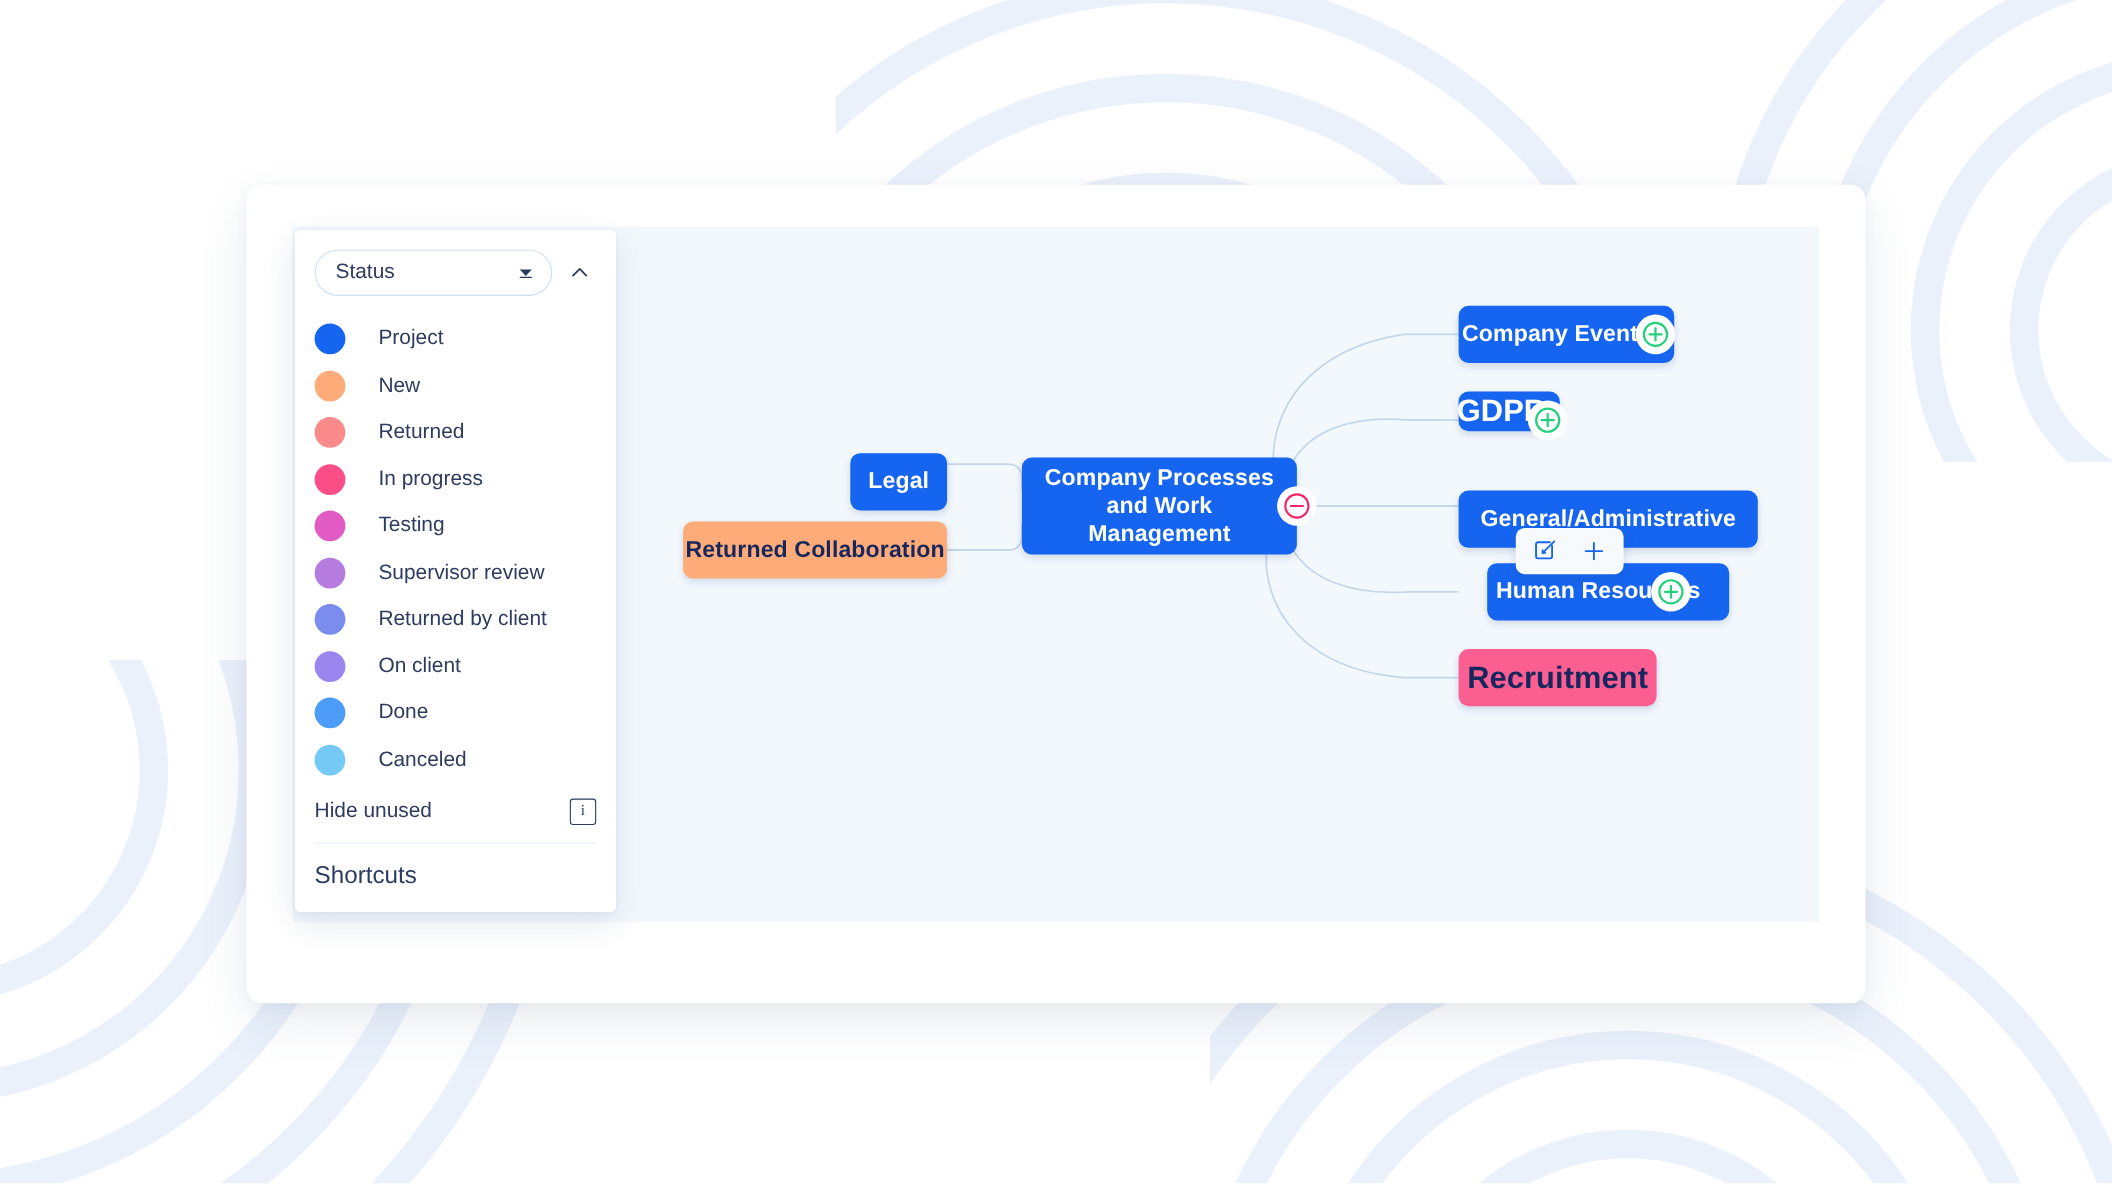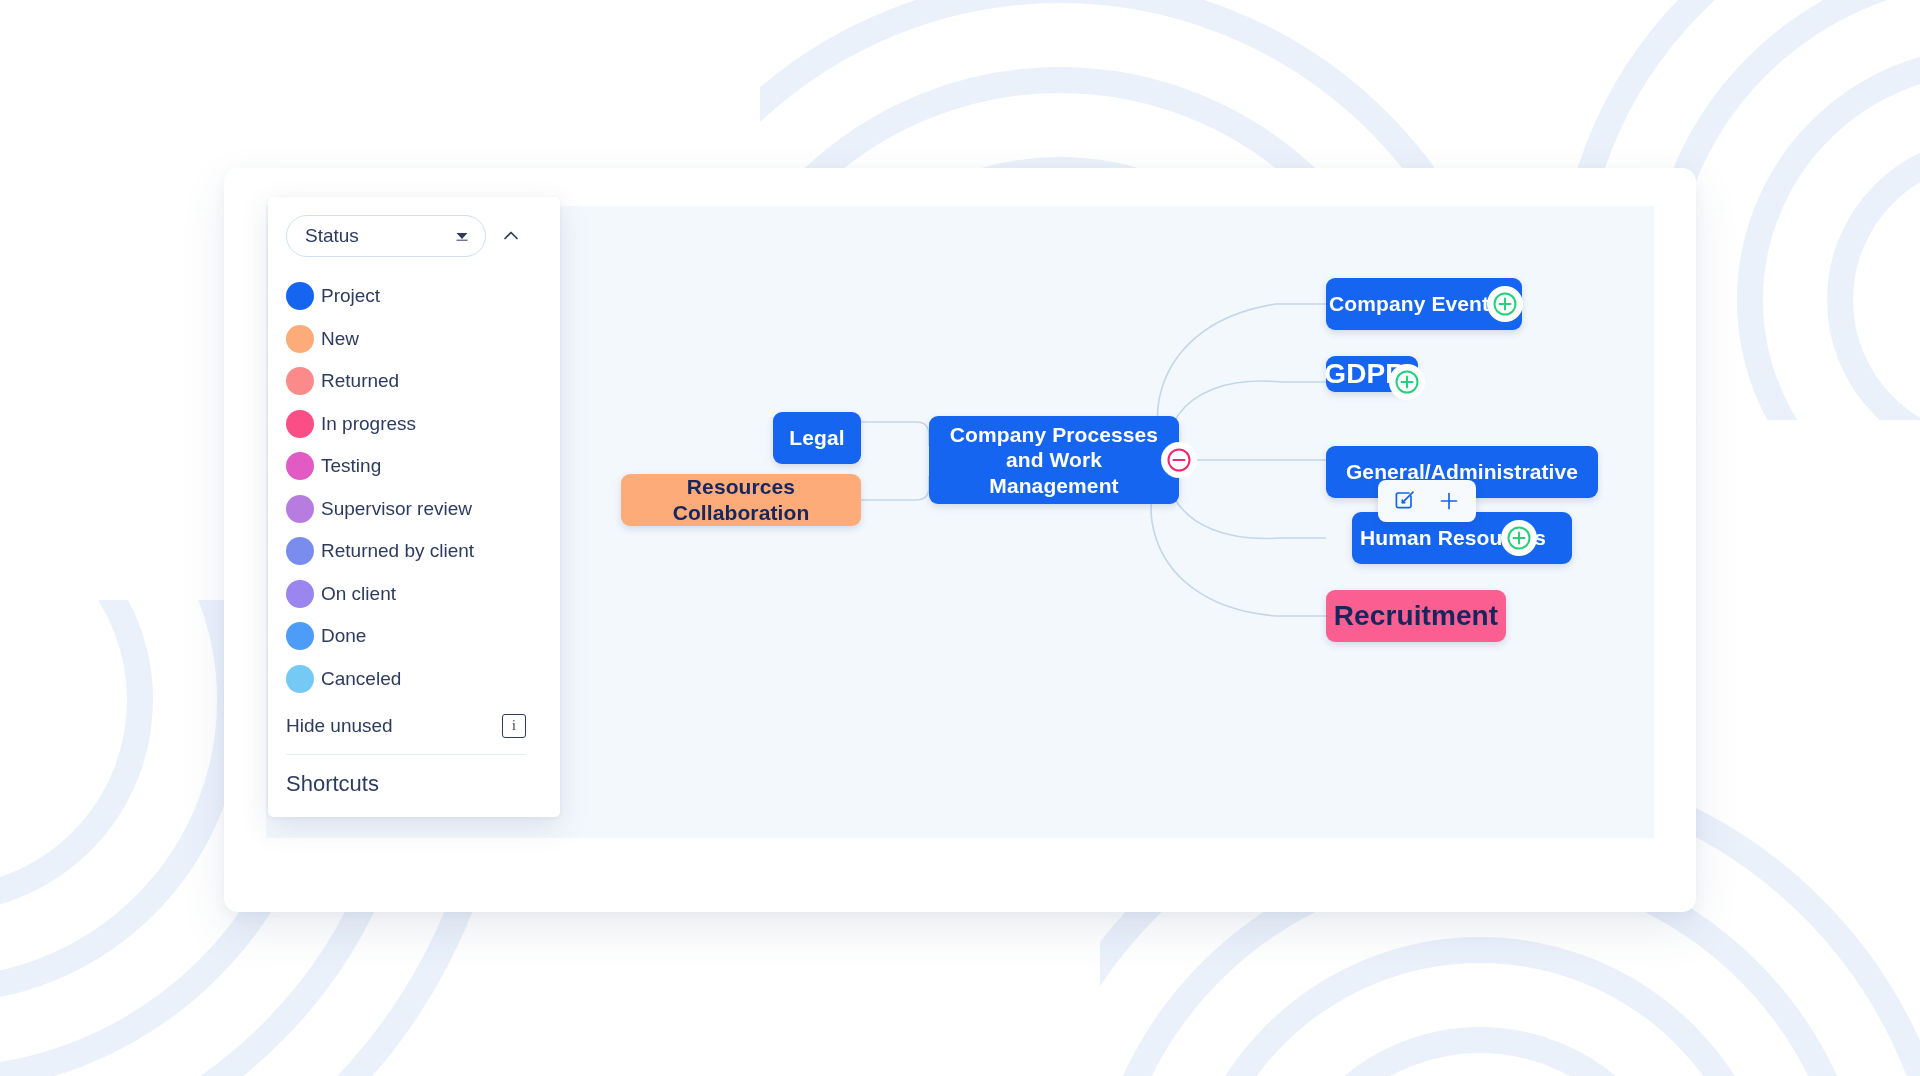--- a/index.html
+++ b/index.html
@@ -87,26 +87,26 @@
     width: 42px; height: 34px;
     display: flex; align-items: center; justify-content: center;
     border-radius: 6px;
     cursor: pointer;
     background: transparent;
   }
 
   
   .legend-panel {
     position: absolute;
-    left: 268px; top: 197px;
+    left: 268px; top: 209px;
     width: 292px;
     background: #ffffff;
     border-radius: 5px;
     box-shadow: 0 10px 30px rgba(60,80,120,0.13), 0 1px 4px rgba(60,80,120,0.07);
-    padding: 18px 16px 0 0;
+    padding: 18px 0 0 0;
     z-index: 20;
   }
   .legend-head {
     display: flex;
     align-items: center;
     padding: 0 18px 0 18px;
     gap: 10px;
   }
   .select-pill {
     flex: 1;
@@ -127,21 +127,21 @@
   .caret-wrap { display: flex; align-items: center; }
   .collapse-btn {
     width: 30px; height: 30px;
     display: flex; align-items: center; justify-content: center;
     cursor: pointer;
   }
   .legend-list { padding: 18px 18px 0 18px; }
   .legend-item {
     display: flex;
     align-items: center;
-    gap: 7px;
+    gap: 30px;
     height: 42.5px;
     cursor: pointer;
   }
   .legend-dot {
     width: 28px; height: 28px;
     border-radius: 50%;
     flex: none;
   }
   .legend-label {
     font-size: 19px;
@@ -255,21 +255,21 @@
         <svg width="26" height="26" viewBox="0 0 26 26">
           <circle cx="13" cy="13" r="10.5" fill="#ffffff" stroke="#f5256b" stroke-width="2"></circle>
           <line x1="7.5" y1="13" x2="18.5" y2="13" stroke="#f5256b" stroke-width="2" stroke-linecap="round"></line>
         </svg>
       </div>
 
       <div class="node blue" style="left:507px; top:206px; width:88px; height:52px; font-size:21px;">
         <span>Legal</span>
       </div>
       <div class="node orange" style="left:355px; top:268px; width:240px; height:52px; font-size:21px;">
-        <span>Resources Collaboration</span>
+        <span>Returned Collaboration</span>
       </div>
 
       <div class="node blue" style="left:1060px; top:72px; width:196px; height:52px; font-size:21px; padding-right:18px;">
         <span>Company Events</span>
       </div>
       <div class="node-badge" style="left:1224px; top:83px;">
         <svg width="26" height="26" viewBox="0 0 26 26">
           <circle cx="13" cy="13" r="10.5" fill="#ffffff" stroke="#25d07d" stroke-width="2"></circle>
           <line x1="7.5" y1="13" x2="18.5" y2="13" stroke="#25d07d" stroke-width="2" stroke-linecap="round"></line>
           <line x1="13" y1="7.5" x2="13" y2="18.5" stroke="#25d07d" stroke-width="2" stroke-linecap="round"></line>

